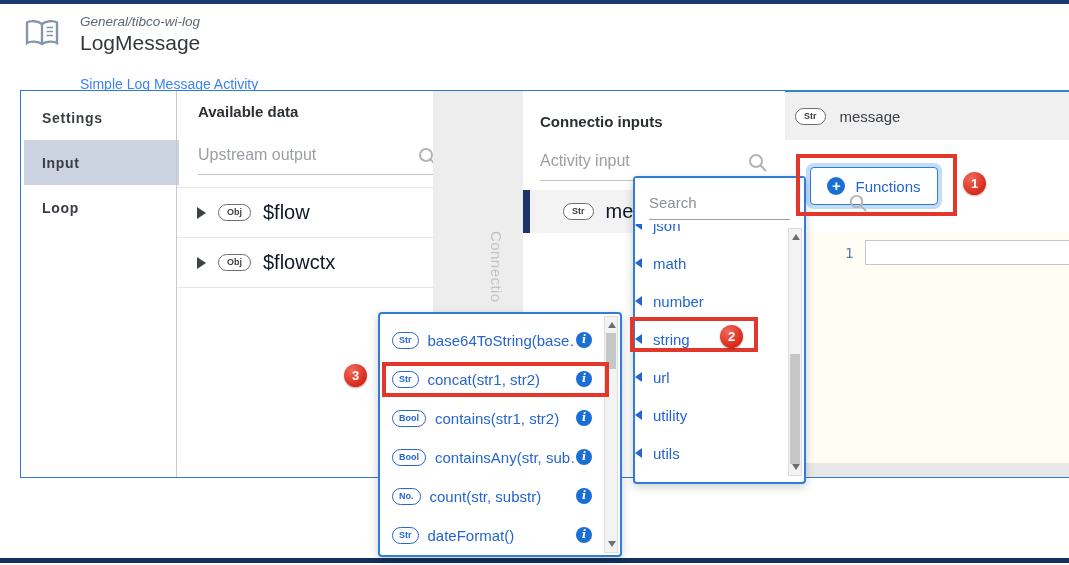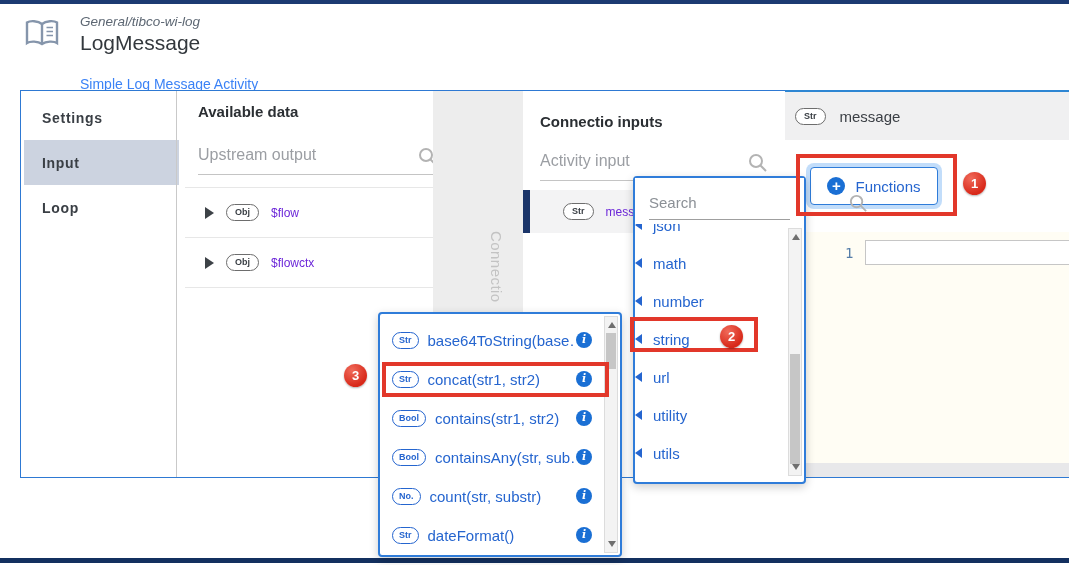--- a/index.html
+++ b/index.html
@@ -39,21 +39,21 @@
     background:transparent; font-family:inherit; }
   .search-row input::placeholder { color:#9b9ea3; }
 
   .tree-row { display:flex; align-items:center; gap:12px; padding-left:20px;
     border-top:1px solid #e7e7e7; height:50px; }
   .tree-rows-end { border-top:1px solid #e7e7e7; }
   .tri-right { width:0; height:0; border-left:9px solid #3d4247;
     border-top:6px solid transparent; border-bottom:6px solid transparent; }
   .badge { display:inline-block; font-size:9px; font-weight:700; color:#3a3f45;
     border:1px solid #6d6d6d; border-radius:10px; padding:3px 8px; background:#fff; line-height:1; }
-  .tree-label { font-size:12px; color:#6d28d9; cursor:pointer; }
+  .tree-label { font-size:20px; color:#0f172a; cursor:pointer; }
 
   
   .gray-col { left:412px; top:0; width:90px; height:386px; background:#ededed; }
   .vert-label { position:absolute; left:55px; top:140px; writing-mode:vertical-rl;
     font-size:15px; color:#c3c3c3; letter-spacing:.03em; }
 
   
   .sel-input-row { left:502px; top:99px; width:262px; height:43px; background:#f3f3f4;
     display:flex; align-items:center; gap:12px; padding-left:40px; }
   .sel-input-bar { left:502px; top:99px; width:7px; height:43px; background:#1b3569; }
@@ -157,21 +157,21 @@
   <div class="abs col-head" style="left:177px; top:12px;">Available data</div>
   <div class="abs search-row" style="left:177px; top:55px; width:240px; padding-bottom:7px;">
     <input placeholder="Upstream output" style="">
     <span>
       <svg width="21" height="21" viewBox="0 0 21 21">
         <circle cx="9" cy="9" r="6" fill="none" stroke="#b3b3b3" stroke-width="2"></circle>
         <line x1="13.5" y1="13.5" x2="19" y2="19" stroke="#b3b3b3" stroke-width="2"></line>
       </svg>
     </span>
   </div>
-  <div class="abs" style="left:164px; top:96px; width:256px;">
+  <div class="abs" style="left:156px; top:96px; width:256px;">
     <div class="tree-row">
       <span class="tri-right"></span>
       <span class="badge">Obj</span>
       <span class="tree-label">$flow</span>
     </div>
     <div class="tree-row">
       <span class="tri-right"></span>
       <span class="badge">Obj</span>
       <span class="tree-label">$flowctx</span>
     </div>

